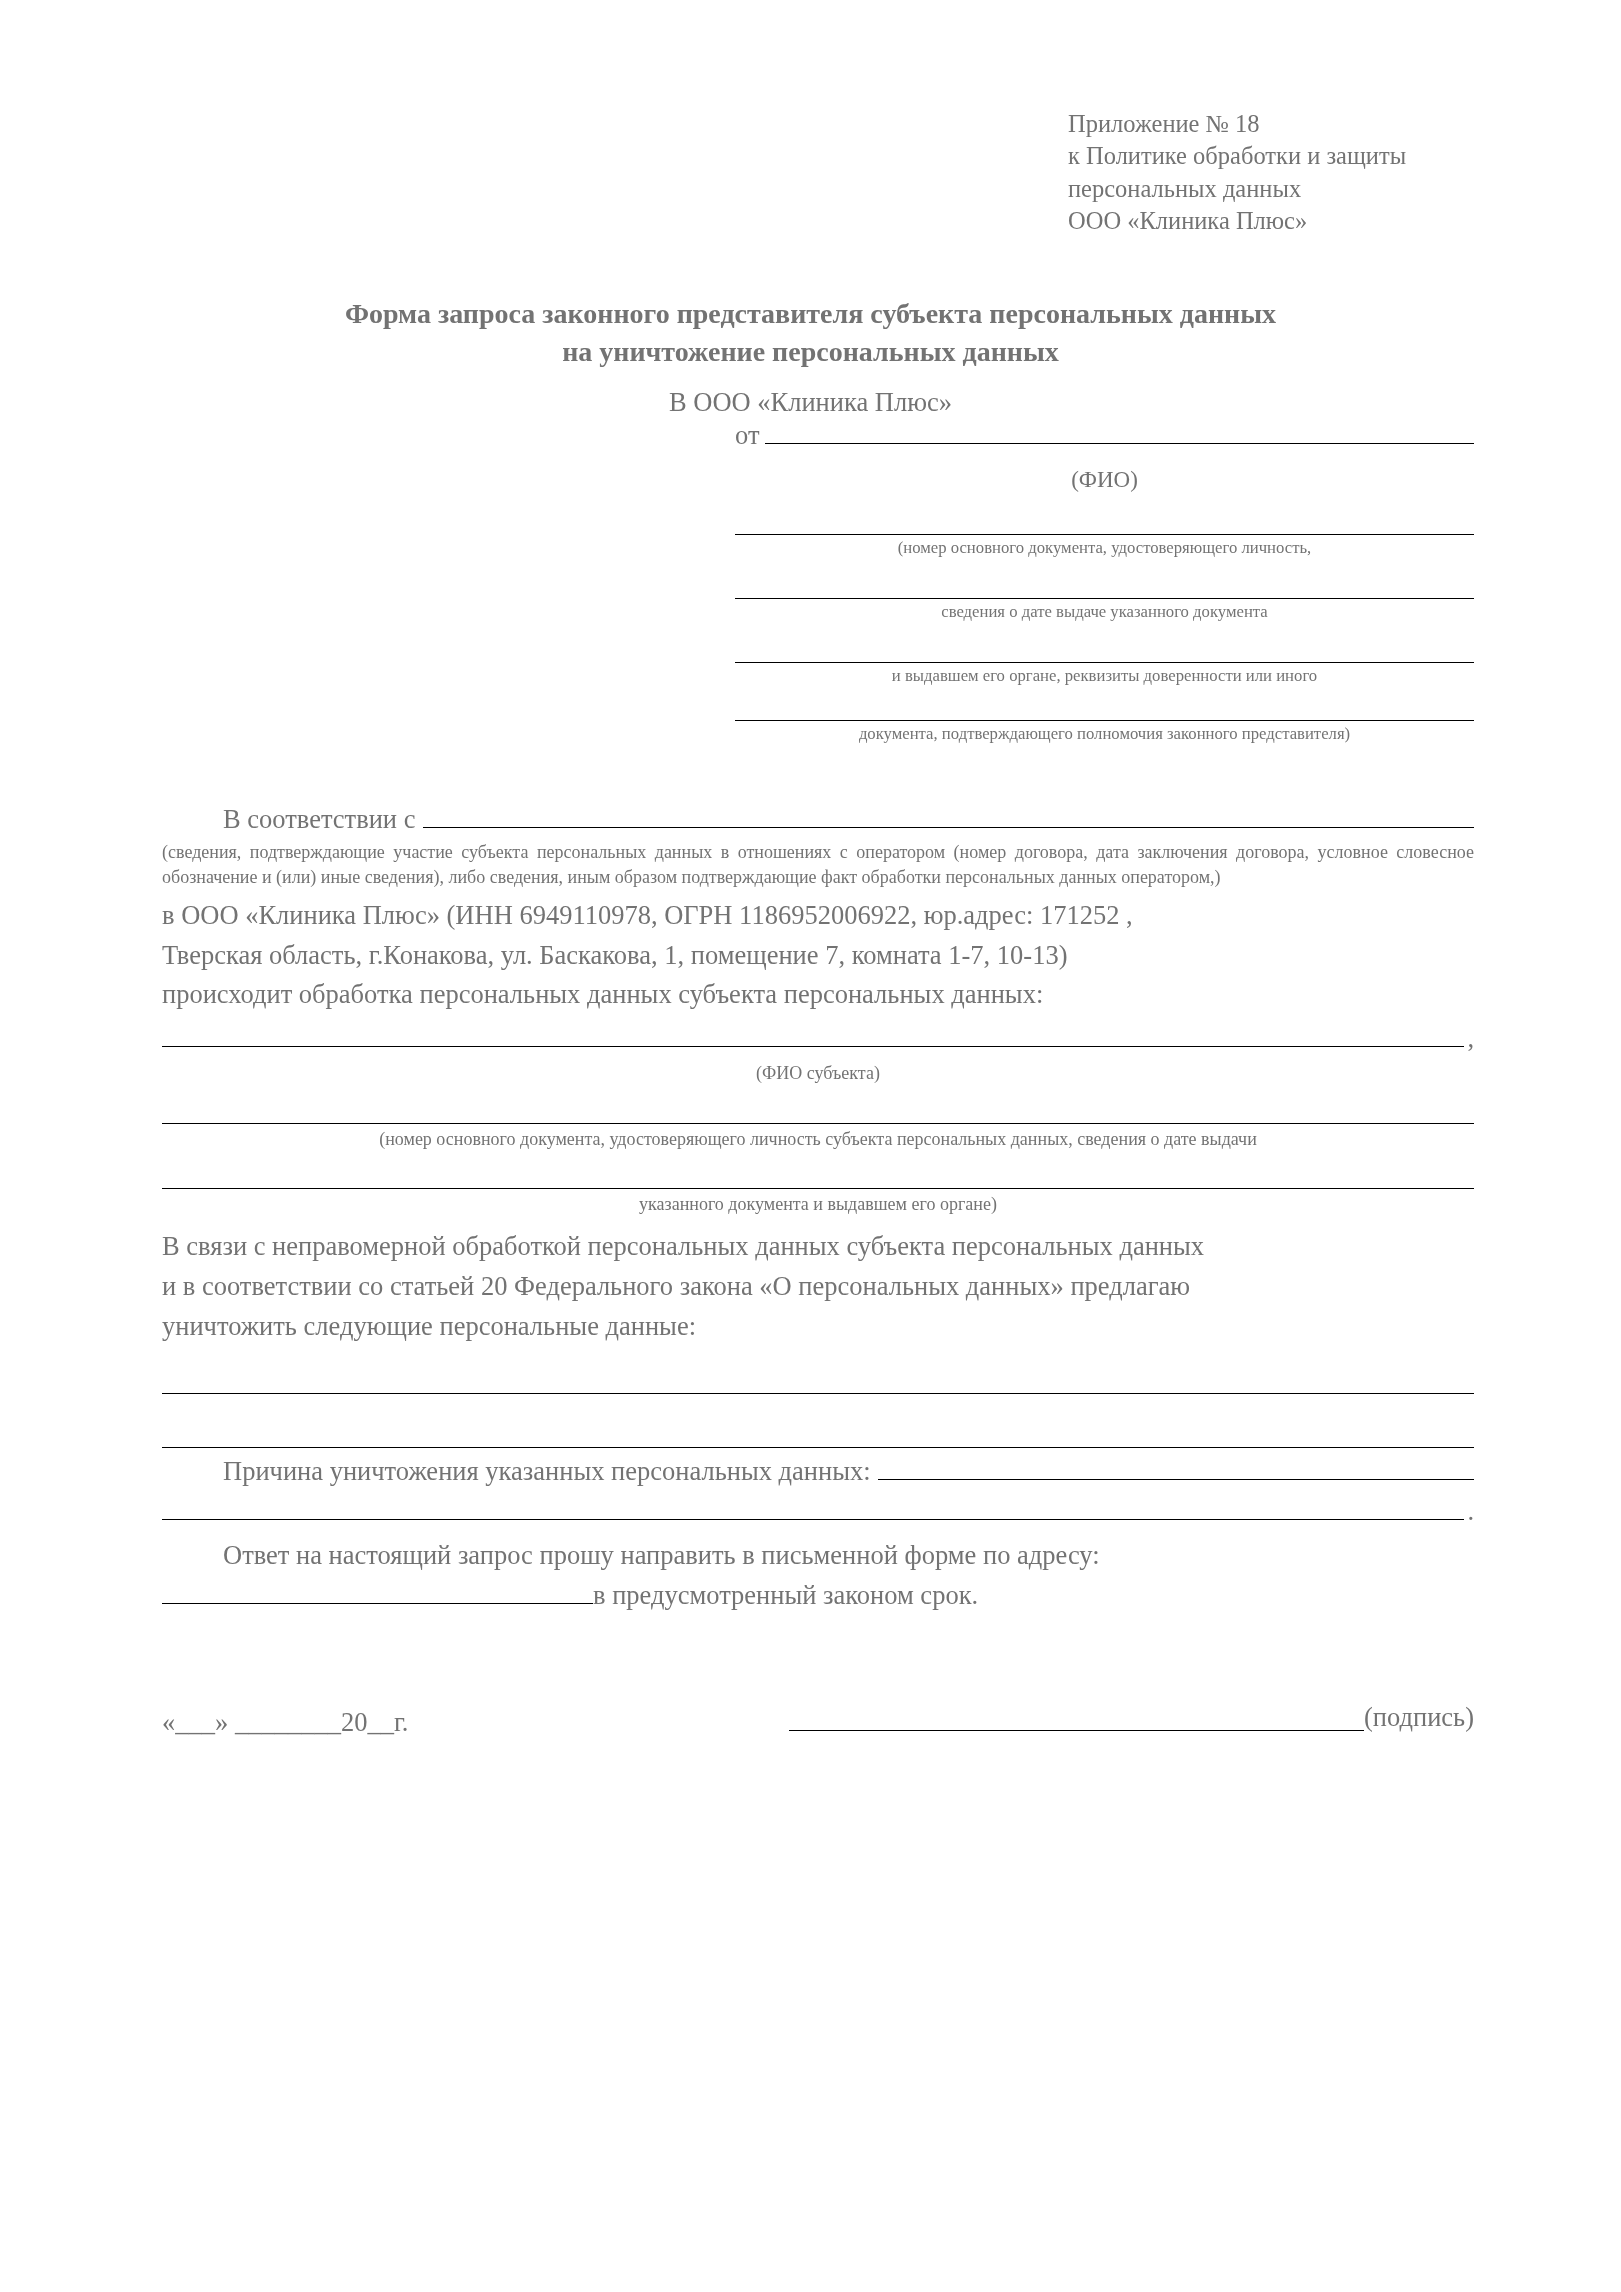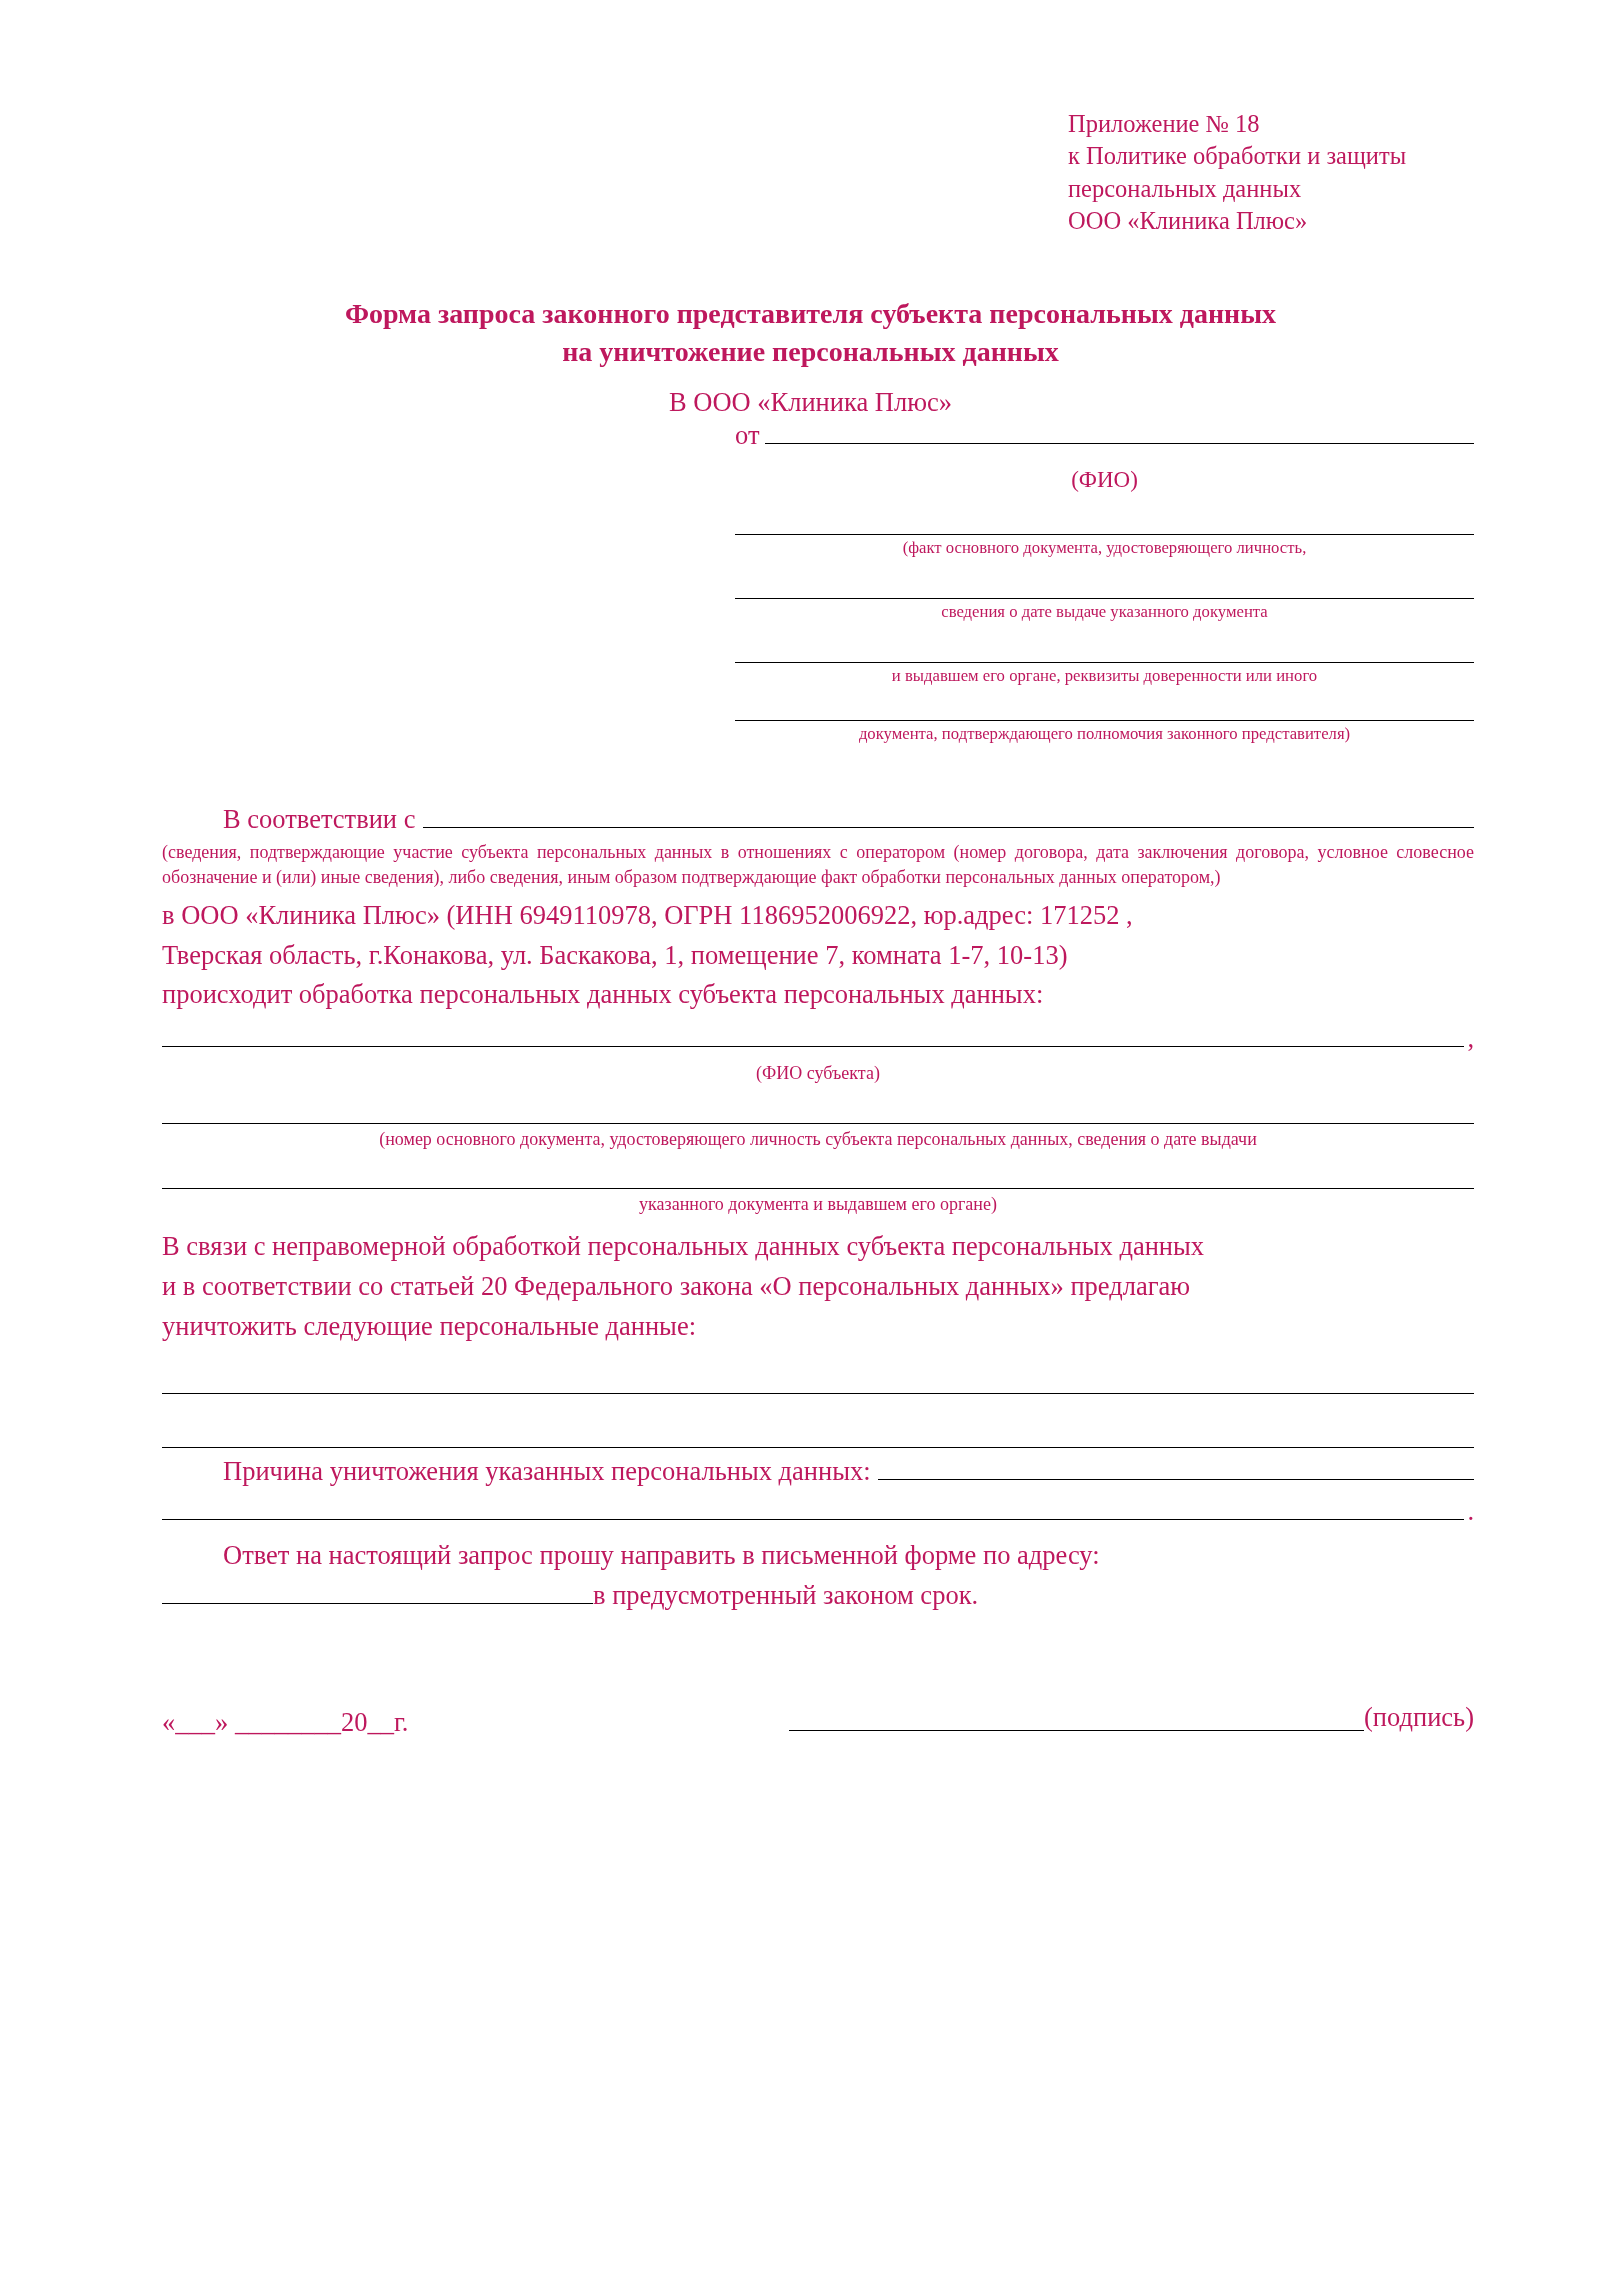--- a/index.html
+++ b/index.html
@@ -6,21 +6,21 @@
     margin: 0;
     padding: 0;
     background: #ffffff;
   }
   .page {
     width: 1621px;
     height: 2293px;
     position: relative;
     background: #ffffff;
     font-family: "Liberation Serif", serif;
-    color: #be185d;
+    color: #737373;
     box-sizing: border-box;
     padding: 108px 147px 0 147px;
   }
   .inner {
     width: 1327px;
     margin: 0 auto;
     position: relative;
   }
 
   
@@ -163,21 +163,21 @@
 
     <div class="rightcol">
       <div class="fill-row">
         <span class="lead">от</span>
         <span class="rule"></span>
       </div>
       <div class="caption">(ФИО)</div>
 
       <div class="gap-14"></div>
       <div class="rule-full"></div>
-      <div class="caption-sm">(факт основного документа, удостоверяющего личность,</div>
+      <div class="caption-sm">(номер основного документа, удостоверяющего личность,</div>
 
       <div class="gap-14"></div>
       <div class="rule-full"></div>
       <div class="caption-sm">сведения о дате выдаче указанного документа</div>
 
       <div class="gap-14"></div>
       <div class="rule-full"></div>
       <div class="caption-sm">и выдавшем его органе, реквизиты доверенности или иного</div>
 
       <div class="gap-8"></div>

